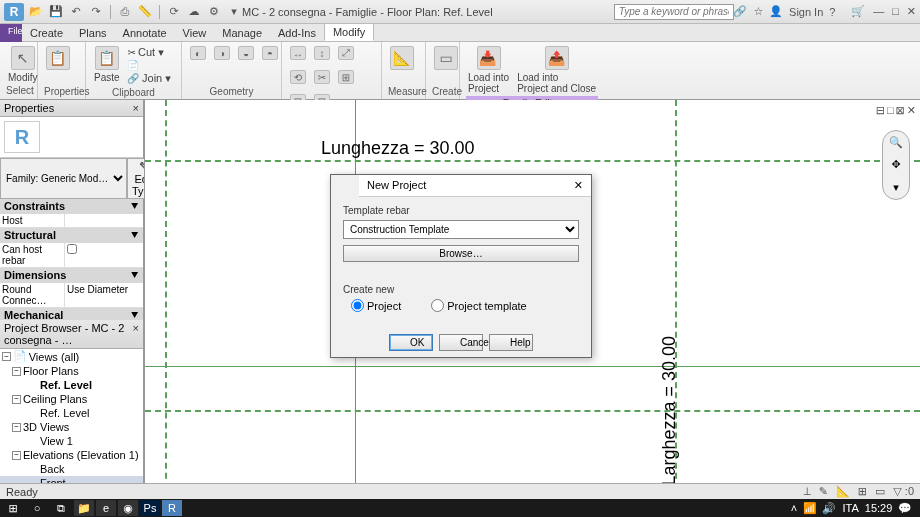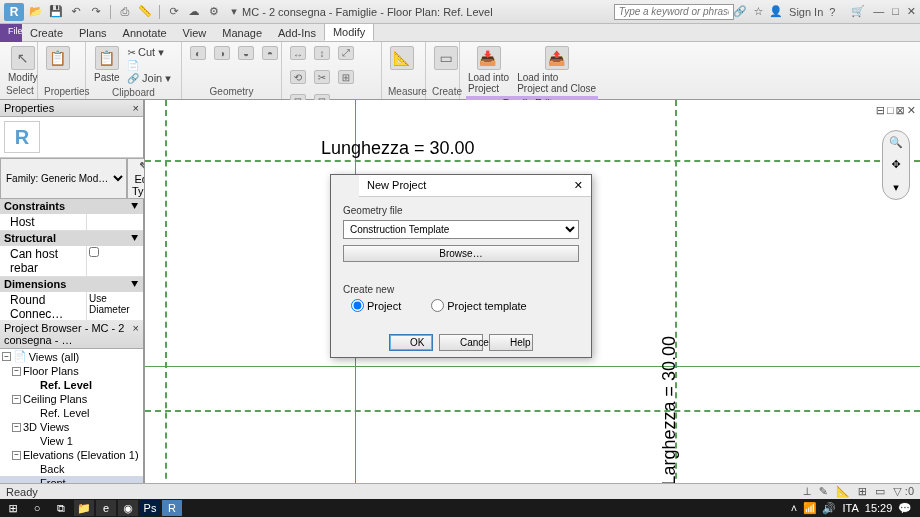--- a/index.html
+++ b/index.html
@@ -44,21 +44,21 @@
 .panel-hdr { background: linear-gradient(#e8e8e8, #d8d8d8); padding:2px 4px; font-size:11px; display:flex; justify-content:space-between; border-bottom:1px solid #aaa;}
 .panel-hdr .x { cursor:pointer; color:#333;}
 .props-preview { height:40px; display:flex; align-items:center; padding:4px; background:#fff;}
 .props-preview .thumb { width:36px; height:32px; border:1px solid #ccc; display:flex;align-items:center;justify-content:center;font-size:20px;font-weight:bold;color:#5a9fd4;}
 .props-row { display:flex; border-top:1px solid #ccc; font-size:10px;}
 .props-row select, .props-row input { flex:1; border:1px solid #aaa; font-size:10px; padding:1px;}
 .props-row .btn { border:1px solid #aaa; padding:1px 4px; background:#f0f0f0;}
 .props-section { background:#d8d8d8; padding:1px 4px; font-size:10px; font-weight:bold; display:flex; justify-content:space-between;}
 .props-grid { background:#fff; }
 .props-grid-row { display:flex; border-bottom:1px solid #ddd;}
-.props-grid-row .lbl { width:87px; padding:1px 10px; font-size:12px; border-right:1px solid #ddd;}
+.props-grid-row .lbl { width:65px; padding:1px 2px; font-size:10px; border-right:1px solid #ddd;}
 .props-grid-row .val { flex:1; padding:1px 2px; font-size:10px;}
 .props-footer { display:flex; border-top:1px solid #aaa; padding:2px;}
 .props-footer a { color:#0066cc; text-decoration:underline; font-size:10px; flex:1;}
 .props-footer .apply { border:1px solid #999; padding:1px 18px; background:#e8e8e8; font-size:10px;}
 
 
 .browser { flex:1; background:#fff; overflow:auto; font-size:10px;}
 .tree-item { padding:1px 2px; display:flex; align-items:center; gap:2px; cursor:pointer;}
 .tree-item.l1 { padding-left:12px;}
 .tree-item.l3 { padding-left:40px;}
@@ -411,21 +411,21 @@
     </div>
   </div>
 </div>
 
 <div class="dialog">
   <div class="dlg-title">
     <span>New Project</span>
     <span>✕</span>
   </div>
   <div class="dlg-body">
-    <div class="dlg-label">Geometry file</div>
+    <div class="dlg-label">Template rebar</div>
     <div class="dlg-row">
       <select><option>Construction Template</option></select>
       <button class="dlg-btn">Browse…</button>
     </div>
     <div class="dlg-label">Create new</div>
     <div class="dlg-radio-row">
       <label>
           <input type="radio" name="cn" checked="" style=""> 
           <span>Project</span>
         </label>

